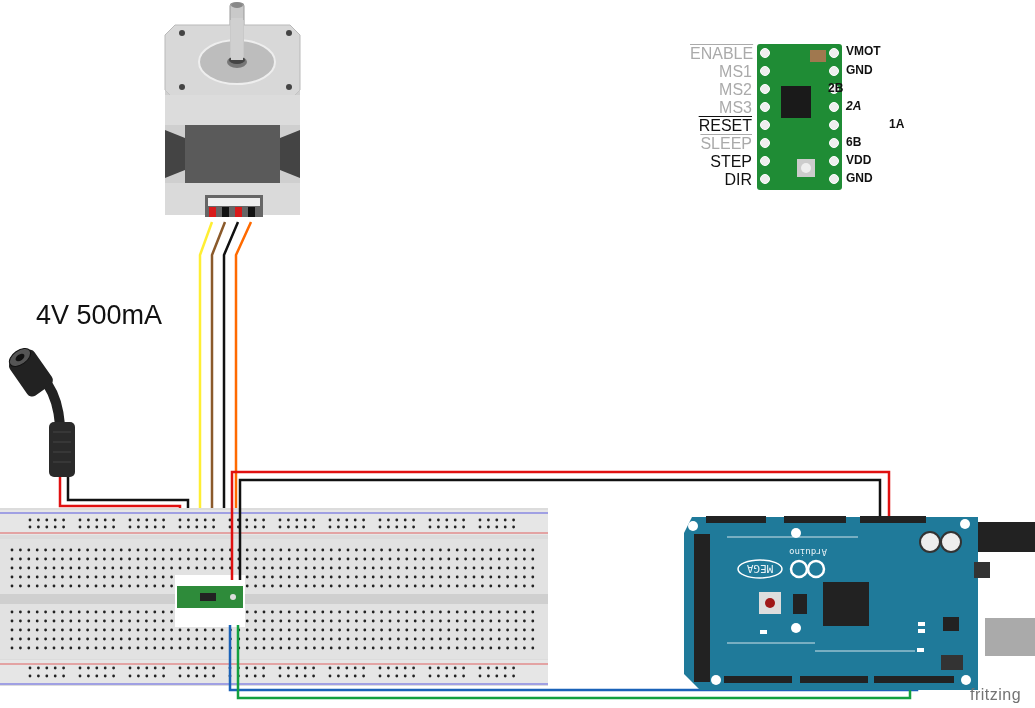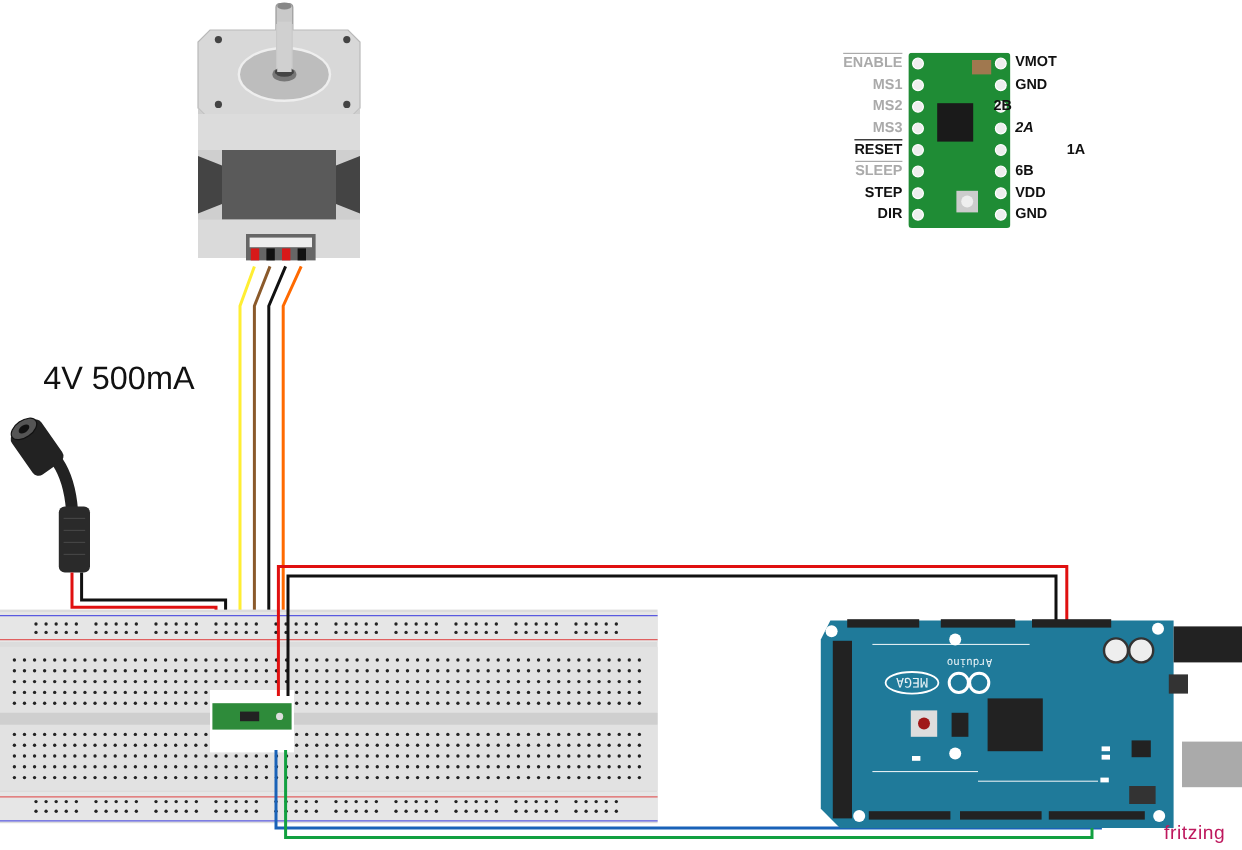--- a/index.html
+++ b/index.html
@@ -1,24 +1,24 @@
 <!DOCTYPE html>
 <html><head>
 <meta charset="utf-8">
 <style>
   html,body{margin:0;padding:0;background:#fff;}
   body{width:1035px;height:708px;position:relative;overflow:hidden;font-family:"Liberation Sans",sans-serif;}
   .abs{position:absolute;}
   #canvas{position:absolute;left:0;top:0;}
   .power-label{position:absolute;left:36px;top:300px;font-family:Liberation Sans, sans-serif;font-size:27px;color:#111;}
-  .pin-l{position:absolute;width:62px;text-align:right;font-size:12px;font-weight:bold;color:#aaa;}
+  .pin-l{position:absolute;width:62px;text-align:right;font-size:16px;font-weight:normal;color:#aaa;}
   .pin-l.dark{color:#111;}
   .pin-l.over{text-decoration:overline;}
   .pin-r{position:absolute;font-size:12px;font-weight:bold;color:#111;}
-  .fritzing{position:absolute;left:970px;top:686px;font-size:16px;color:#be185d;letter-spacing:0.5px;}
+  .fritzing{position:absolute;left:970px;top:686px;font-size:16px;color:#737373;letter-spacing:0.5px;}
   .ard-txt{font-family:"DejaVu Sans Mono",monospace;fill:#e8f2f6;}
 </style>
 </head>
 <body>
 
 <svg id="canvas" width="1035" height="708" viewBox="0 0 1035 708">
 
   <g>
 
     <rect x="230" y="3" width="14" height="55" rx="3" fill="#c9c9c9" stroke="#999"></rect>

